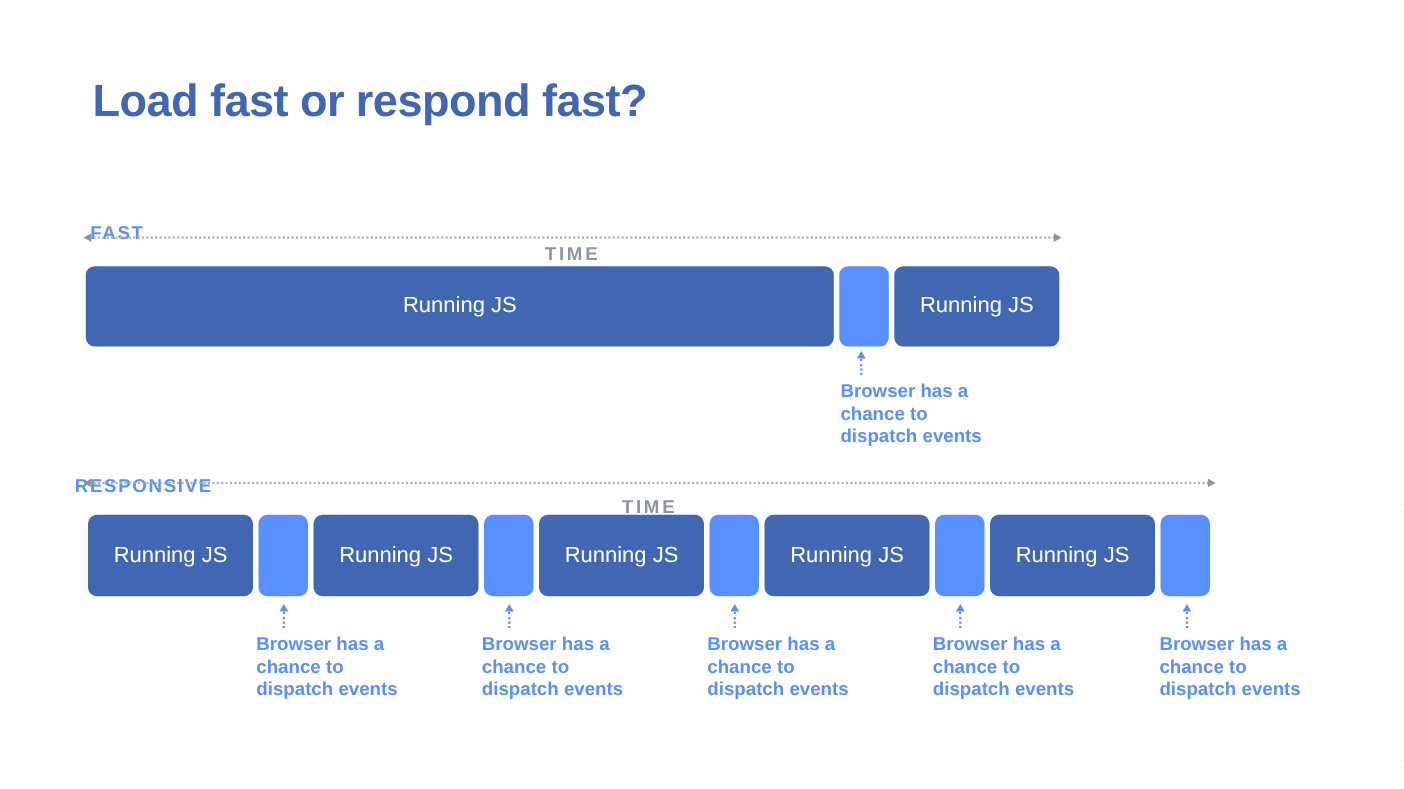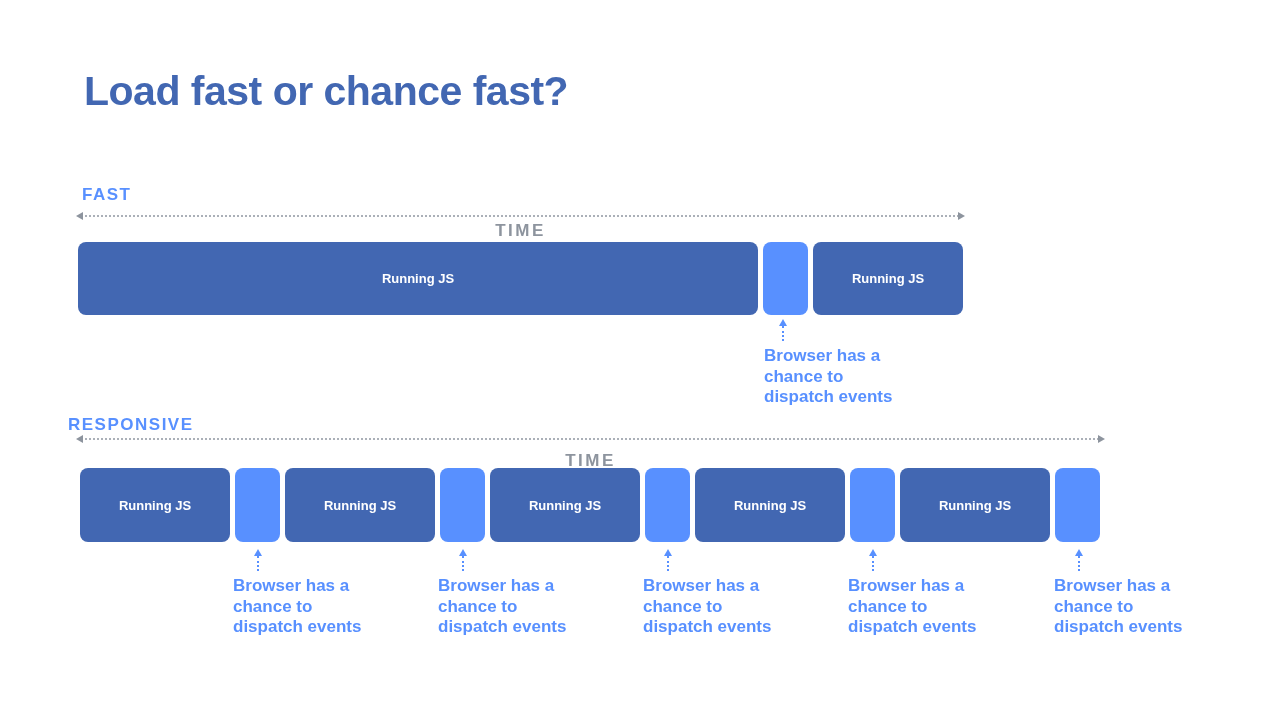--- a/index.html
+++ b/index.html
@@ -19,21 +19,21 @@
     position:relative; width:1276px; height:717px;
     background:var(--background); overflow:hidden; margin:0 auto;
   }
   .slide-title {
     position:absolute; left:84px; top:68px;
     font-size:41px; font-weight:bold; letter-spacing:-0.5px;
     color:var(--title-blue);
   }
   .tl-label {
     position:absolute; font-size:17px; font-weight:bold;
-    letter-spacing:1.5px; color:var(--label-light-blue);
+    letter-spacing:1.5px; color:var(--label-light-blue);margin-top:17px;
   }
   .time-label {
     position:absolute; font-size:17px; font-weight:bold;
     letter-spacing:2.5px; color:var(--axis-gray); text-align:center;margin-top:36px;
   }
   .axis-line {
     position:absolute; height:0;
     border-top:2px dotted var(--dotted-line-gray);
   }
   .axis-arrow {
@@ -44,21 +44,21 @@
   .axis-arrow.right { right:-2px; border-left:7px solid var(--axis-gray); }
   .blocks-row { position:absolute; display:flex; gap:5px; }
   .seg {
     height:100%; border-radius:8px;
     display:flex; align-items:center; justify-content:center;
     flex:0 0 auto;
   }
   .seg.js  { background:var(--block-dark-blue); }
   .seg.gap { background:var(--block-light-blue); }
   .seg .block-label {
-    color:var(--block-text-white); font-size:13px; font-weight:bold;
+    color:var(--block-text-white); font-size:20px; font-weight:normal;
   }
   .annotation { position:absolute; width:175px; }
   .up-arrow { position:absolute; top:0; }
   .up-arrow .tri {
     width:0; height:0; margin-left:0;
     border-left:4px solid transparent; border-right:4px solid transparent;
     border-bottom:7px solid var(--label-light-blue);
   }
   .up-arrow .stem {
     width:0; height:15px; margin-left:3px;
@@ -69,21 +69,21 @@
     color:var(--label-light-blue); font-size:17px; font-weight:bold;
     line-height:20.5px; white-space:nowrap;
   }
   .ann-line { display:block; }
 </style>
 </head>
 <body>
 
 <div id="slide">
 
-  <div class="slide-title">Load fast or chance fast?</div>
+  <div class="slide-title">Load fast or respond fast?</div>
 
   <div class="tl-label" style="left:82px; top:185px;">FAST</div>
   <div class="time-label" style="left:78px; top:185px; width:885px;">TIME</div>
 
   <div class="axis-line" style="left:78px; top:215px; width:885px;">
     <span class="axis-arrow left"></span>
     <span class="axis-arrow right"></span>
   </div>
 
   <div class="blocks-row" style="left:78px; top:242px; height:73px;">

